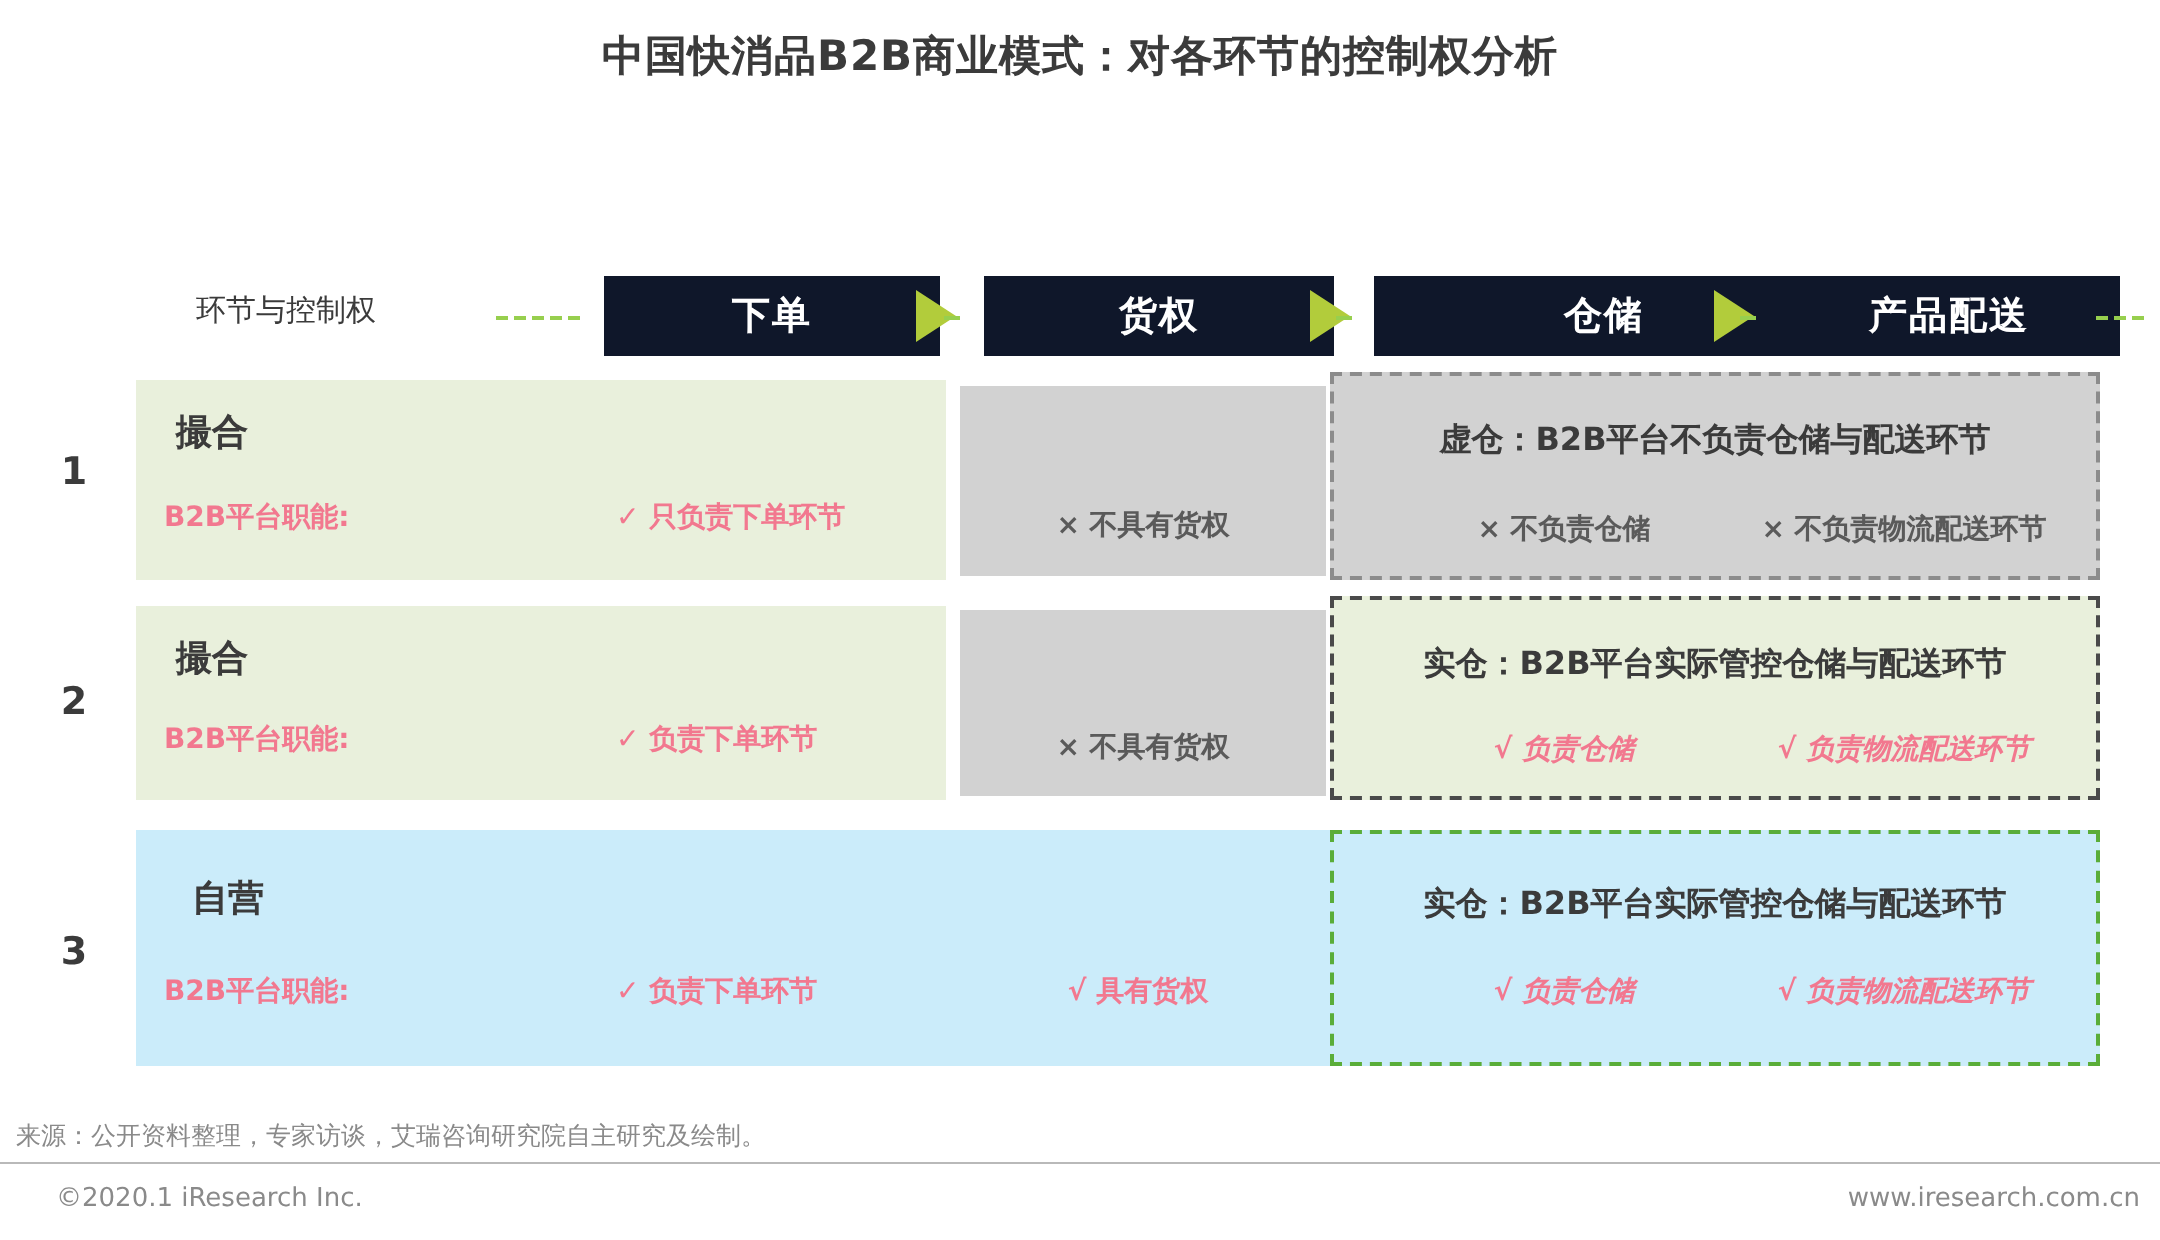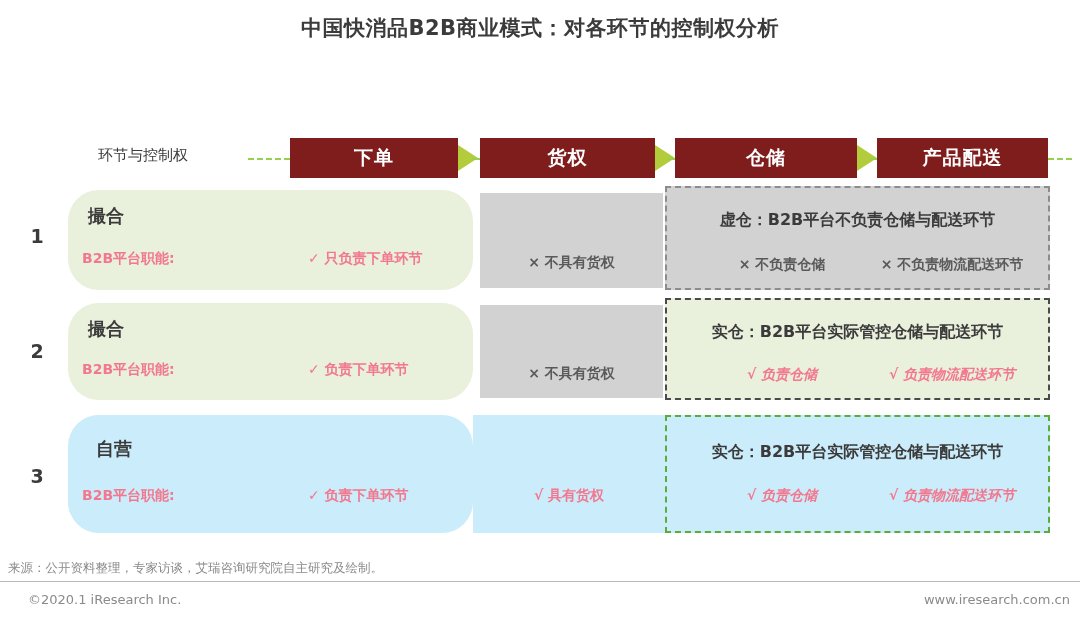--- a/index.html
+++ b/index.html
@@ -25,45 +25,44 @@
   .stage-label{
     position:absolute;left:98px;top:146px;
     font-size:15px;color:#3b3b3b;white-space:nowrap;
   }
   .dash-line{
     position:absolute;top:158px;height:0;
     border-top:2px dashed #97cf4e;
   }
   .stage-box{
     position:absolute;top:138px;height:40px;
-    background:#7f1d1d;
+    background:#0f172a;
     display:flex;align-items:center;justify-content:center;
     color:#ffffff;font-size:19px;font-weight:bold;
-    letter-spacing:1px;white-space:nowrap;
+    letter-spacing:1px;white-space:nowrap;margin-left:12px;
   }
   .stage-arrow{
     position:absolute;top:145px;
     width:0;height:0;
     border-top:13px solid transparent;
     border-bottom:13px solid transparent;
     border-left:20px solid #b2cc3b;
   }
 
   
   .row-num{
     position:absolute;left:22px;width:30px;
     text-align:center;
     font-size:19px;font-weight:bold;color:#3b3b3b;
   }
 
   
   .model-panel{
     position:absolute;left:68px;width:405px;
     background:#e9f0dc;
-    border-radius:31px;
   }
   .model-panel.blue{background:#cbecfa;}
   .model-title{
     position:absolute;left:20px;top:14px;
     font-size:18px;font-weight:bold;color:#3b3b3b;
     white-space:nowrap;
   }
   .model-title.indent{left:28px;}
   .func-label{
     position:absolute;left:14px;
@@ -146,21 +145,21 @@
   <div class="stage-box" style="left:290px;width:168px;">下单</div>
   <div class="dash-line" style="left:458px;width:8px;"></div>
   <div class="stage-arrow" style="left:458px;"></div>
   <div class="dash-line" style="left:472px;width:8px;"></div>
 
   <div class="stage-box" style="left:480px;width:175px;font-family:Liberation Mono, monospace;">货权</div>
   <div class="dash-line" style="left:655px;width:8px;"></div>
   <div class="stage-arrow" style="left:655px;"></div>
   <div class="dash-line" style="left:668px;width:8px;"></div>
 
-  <div class="stage-box" style="left:675px;width:182px;">仓储</div>
+  <div class="stage-box" style="left:675px;width:182px;padding-left:24px;">仓储</div>
   <div class="dash-line" style="left:857px;width:8px;"></div>
   <div class="stage-arrow" style="left:857px;"></div>
   <div class="dash-line" style="left:870px;width:8px;"></div>
 
   <div class="stage-box" style="left:877px;width:171px;">产品配送</div>
   <div class="dash-line" style="left:1048px;width:24px;"></div>
 
   <div class="row-num" style="top:225px;">1</div>
 
   <div class="model-panel" style="top:190px;height:100px;">

